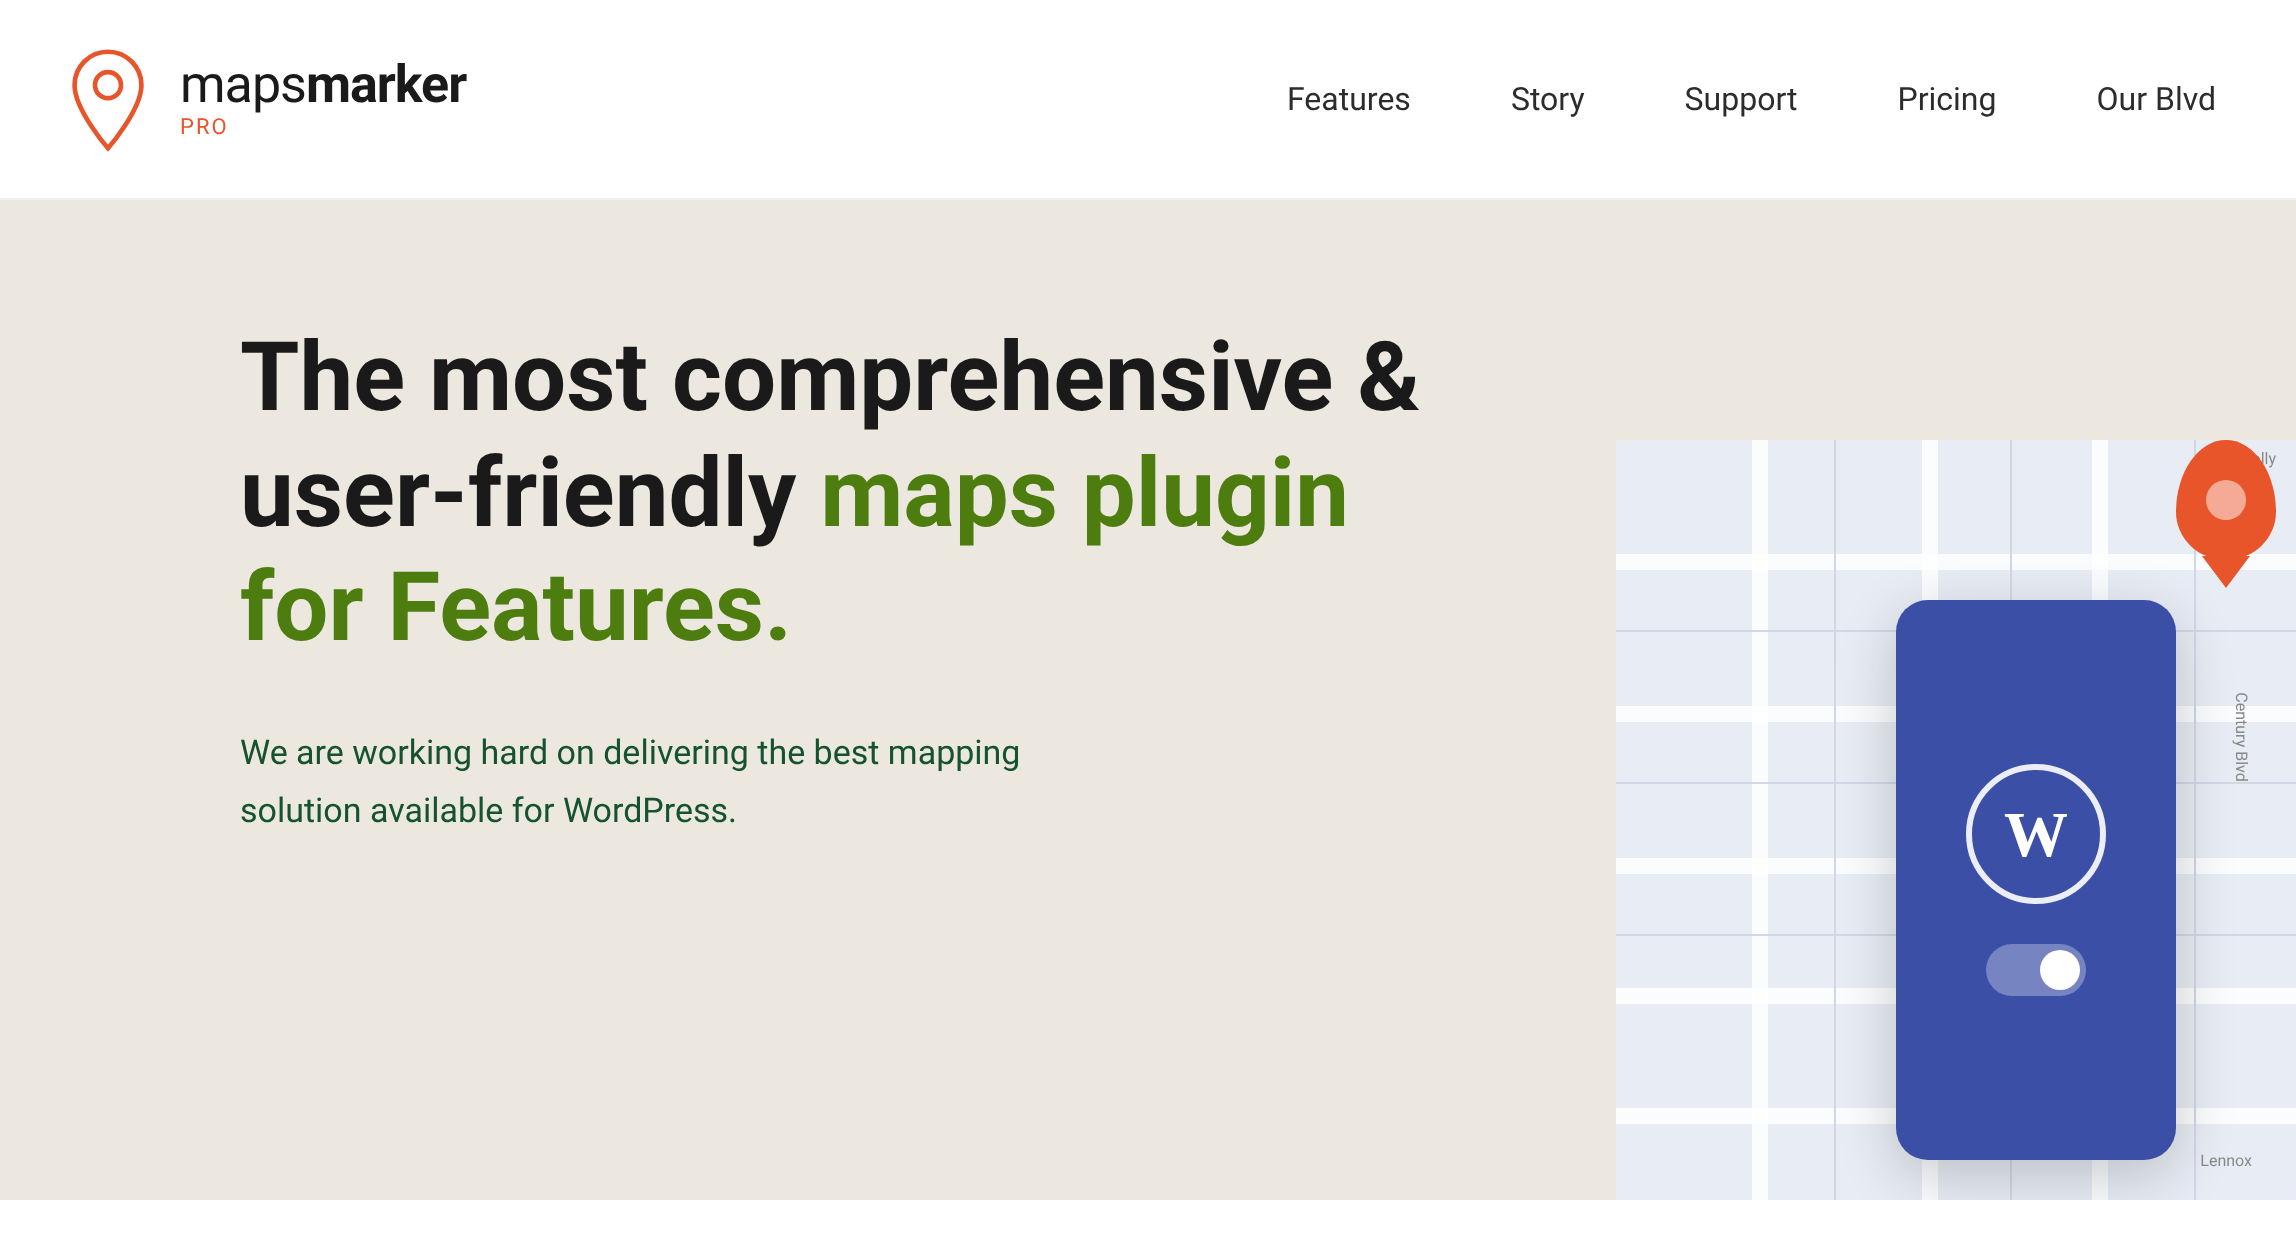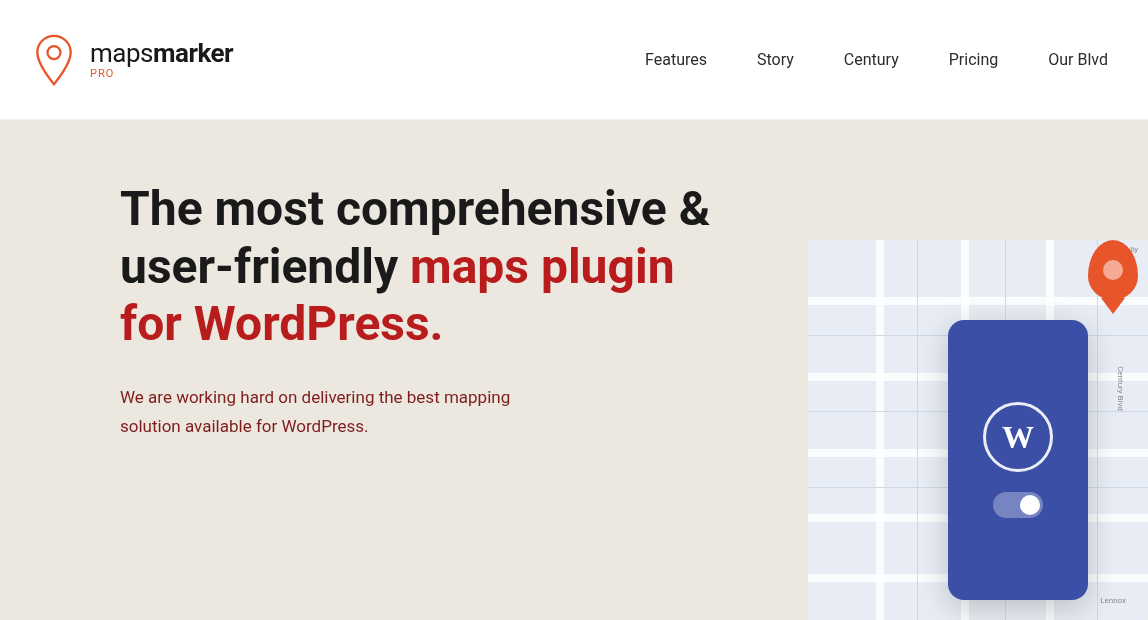--- a/index.html
+++ b/index.html
@@ -12,21 +12,21 @@
       font-family: -apple-system, BlinkMacSystemFont, 'Segoe UI', Roboto, sans-serif;
       width: 1148px;
       height: 620px;
       overflow: hidden;
       background: #ffffff;
     }
 
     
     .header {
       background: #ffffff;
-      height: 120px;
+      height: 100px;
       display: flex;
       align-items: center;
       justify-content: space-between;
       padding: 0 40px 0 30px;
       border-bottom: 1px solid #f0f0f0;
     }
 
     .logo-area {
       display: flex;
       align-items: center;
@@ -96,26 +96,26 @@
 
     .hero-title {
       font-size: 48px;
       font-weight: 700;
       color: #1a1a1a;
       line-height: 1.2;
       margin-bottom: 30px;
     }
 
     .hero-title .accent {
-      color: #b91c1c;
+      color: #4d7c0f;
     }
 
     .hero-subtitle {
       font-size: 17px;
-      color: #7f1d1d;
+      color: #14532d;
       line-height: 1.7;
       max-width: 430px;
     }
 
     
     .hero-visual {
       position: absolute;
       right: 0;
       bottom: 0;
       width: 380px;
@@ -277,32 +277,32 @@
       <div class="logo-brand">
         <span>maps</span><span class="bold">marker</span>
       </div>
       <div class="logo-pro">PRO</div>
     </div>
   </div>
 
   <nav class="nav">
     <a class="nav-item">Features</a>
     <a class="nav-item">Story</a>
-    <a class="nav-item">Century</a>
+    <a class="nav-item">Support</a>
     <a class="nav-item">Pricing</a>
     <a class="nav-item">Our Blvd</a>
   </nav>
 </header>
 
 <section class="hero">
   <div class="hero-content">
     <h1 class="hero-title">
       <span>The most comprehensive &amp;</span><br>
       <span>user-friendly </span><span class="accent">maps plugin</span><br>
-      <span class="accent">for WordPress.</span>
+      <span class="accent">for Features.</span>
     </h1>
     <p class="hero-subtitle">We are working hard on delivering the best mapping solution available for WordPress.</p>
   </div>
 
   <div class="hero-visual">
 
     <div class="map-bg">
 
       <div class="map-road-h" style="top: 15%;"></div>
       <div class="map-road-h" style="top: 35%;"></div>

